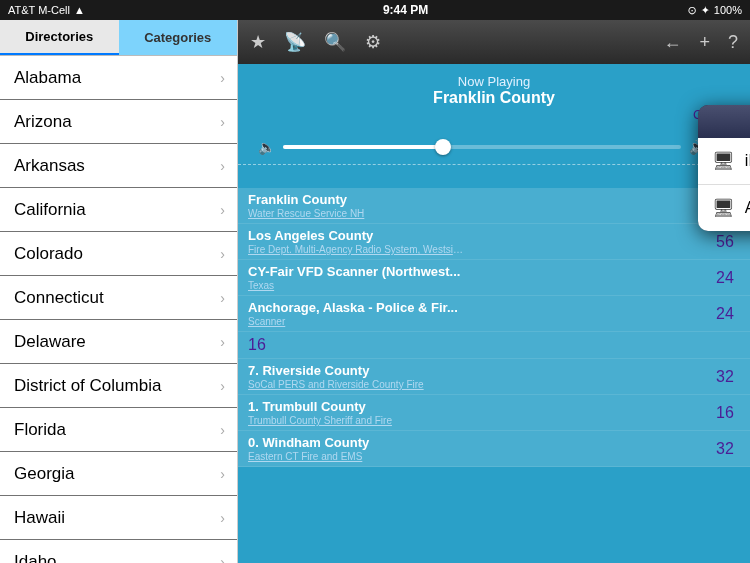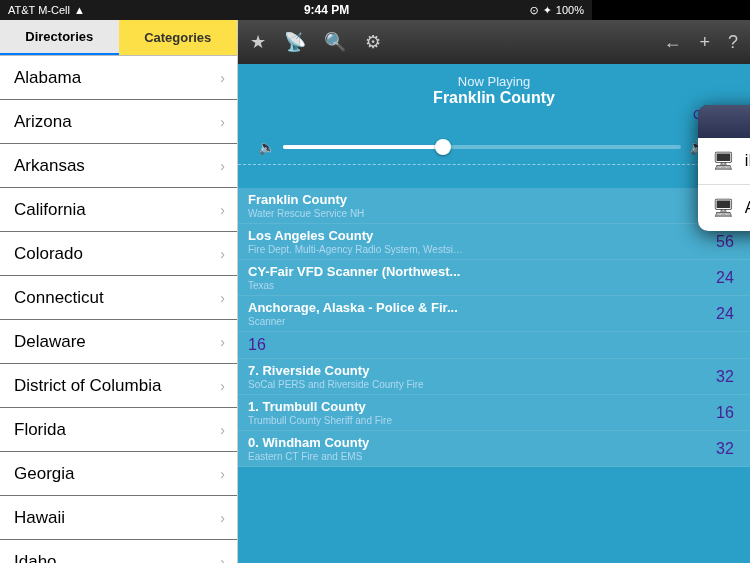--- a/index.html
+++ b/index.html
@@ -1,20 +1,20 @@
 <!DOCTYPE html>
 <html><head>
   <meta charset="utf-8">
   <style>
     * { margin: 0; padding: 0; box-sizing: border-box; }
     body { width: 750px; height: 563px; overflow: hidden; font-family: -apple-system, 'Helvetica Neue', Arial, sans-serif; background: #000; }
 
     
     .status-bar {
-      width: 592px;
+      width: 750px;
       height: 20px;
       background: #1a1a1a;
       display: flex;
       align-items: center;
       justify-content: space-between;
       padding: 0 8px;
       font-size: 11px;
       color: #fff;
     }
     .status-left { display: flex; align-items: center; gap: 4px; }
@@ -47,21 +47,21 @@
     }
     .sidebar-tab {
       flex: 1;
       display: flex;
       align-items: center;
       justify-content: center;
       font-size: 13px;
       font-weight: 600;
       color: #333;
       cursor: pointer;
-      background: #fde047;
+      background: #7dd3fc;
     }
     .sidebar-tab.active {
       background: #e8e8e8;
       color: #000;
       border-bottom: 2px solid #007aff;
     }
 
     .sidebar-list { overflow-y: auto; height: calc(543px - 36px); }
     .sidebar-item {
       display: flex;
@@ -176,21 +176,21 @@
     .recent-item {
       display: flex;
       align-items: center;
       justify-content: space-between;
       padding: 4px 10px;
       border-bottom: 1px solid rgba(255,255,255,0.1);
       cursor: pointer;
     }
     .recent-item-left { flex: 1; }
     .recent-item-name { font-size: 13px; color: #fff; font-weight: 600; }
-    .recent-item-sub { font-size: 10px; color: #b0d8f0; margin-top: 1px; white-space: nowrap; overflow: hidden; text-overflow: ellipsis; max-width: 220px; }
+    .recent-item-sub { font-size: 10px; color: #b0d8f0; margin-top: 1px; white-space: nowrap; overflow: hidden; text-overflow: ellipsis; max-width: 220px; text-decoration: underline; }
     .recent-item-count { font-size: 16px; color: #4c1d95; min-width: 24px; }
 
     
     .overlay-backdrop {
       position: absolute;
       top: 0; left: 0; right: 0; bottom: 0;
       background: transparent;
       z-index: 10;
     }
     .airplay-popup {

